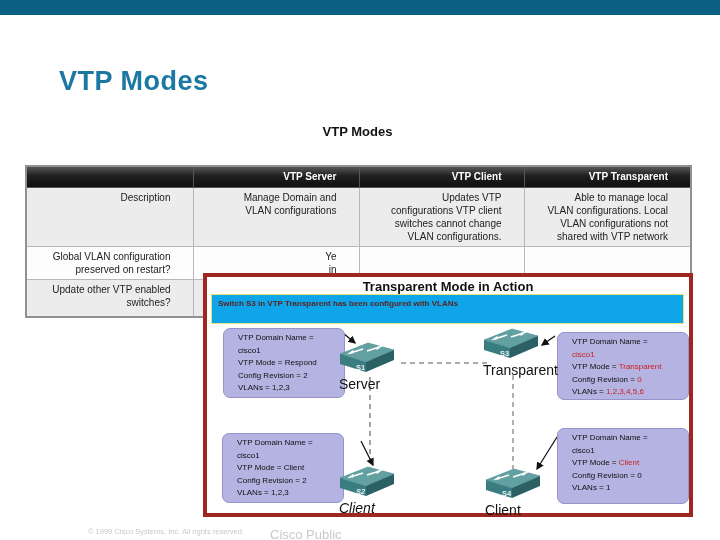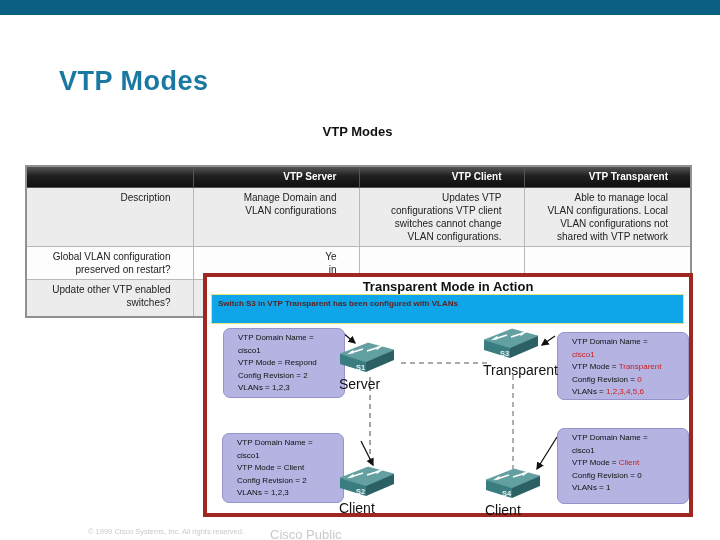--- a/index.html
+++ b/index.html
@@ -59,21 +59,21 @@
   }
   .ibox .red{color:#cc1f1f;}
   .pos-top-left{left:16px;top:51px;width:122px;height:70px;}
   .pos-top-right{left:350px;top:55px;width:132px;height:68px;}
   .pos-bottom-left{left:15px;top:156px;width:122px;height:70px;}
   .pos-bottom-right{left:350px;top:151px;width:132px;height:76px;}
   .switch{position:absolute;width:64px;}
   .switch .role{font-size:14px;color:#111;margin-top:-1px;}
   .sw-s1{left:132px;top:62px;}
   .sw-s3{left:276px;top:48px;}
-  .sw-s2{left:132px;top:186px;}
+  .sw-s2{left:132px;top:186px;font-style:italic;}
   .sw-s4{left:278px;top:188px;}
   .connectors{position:absolute;left:0;top:0;pointer-events:none;}
   
   .footer-copyright{position:absolute;left:88px;top:527px;font-size:7.5px;color:#c9c9c9;}
   .footer-classification{position:absolute;left:270px;top:527px;font-size:13px;color:#c9c9c9;}
   .footer-page{position:absolute;left:690px;top:523px;font-size:11px;color:#b3b3b3;margin-left:46px;}
 </style>
 </head>
 <body>
 

